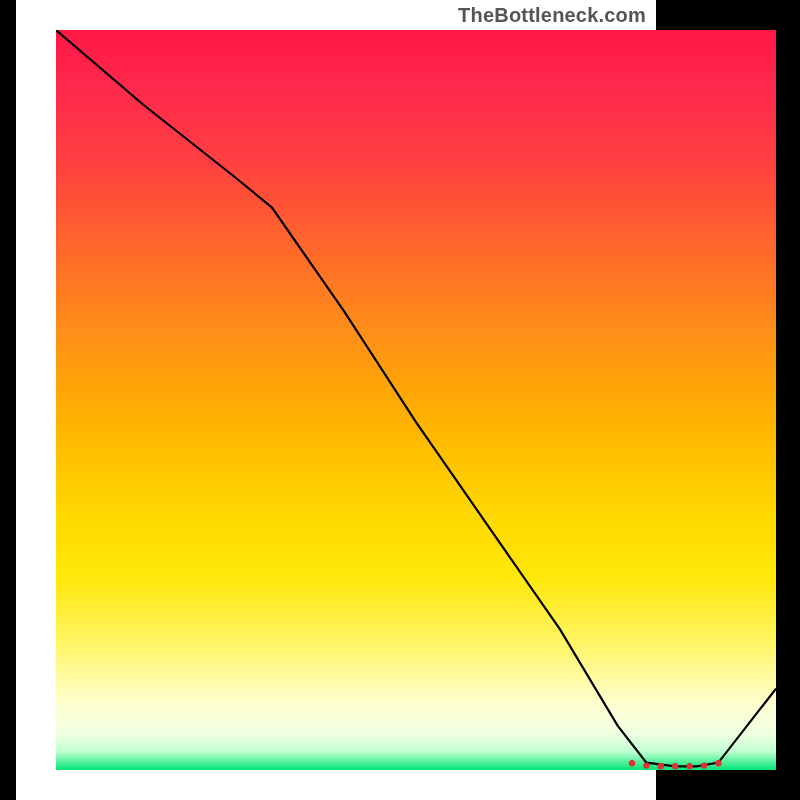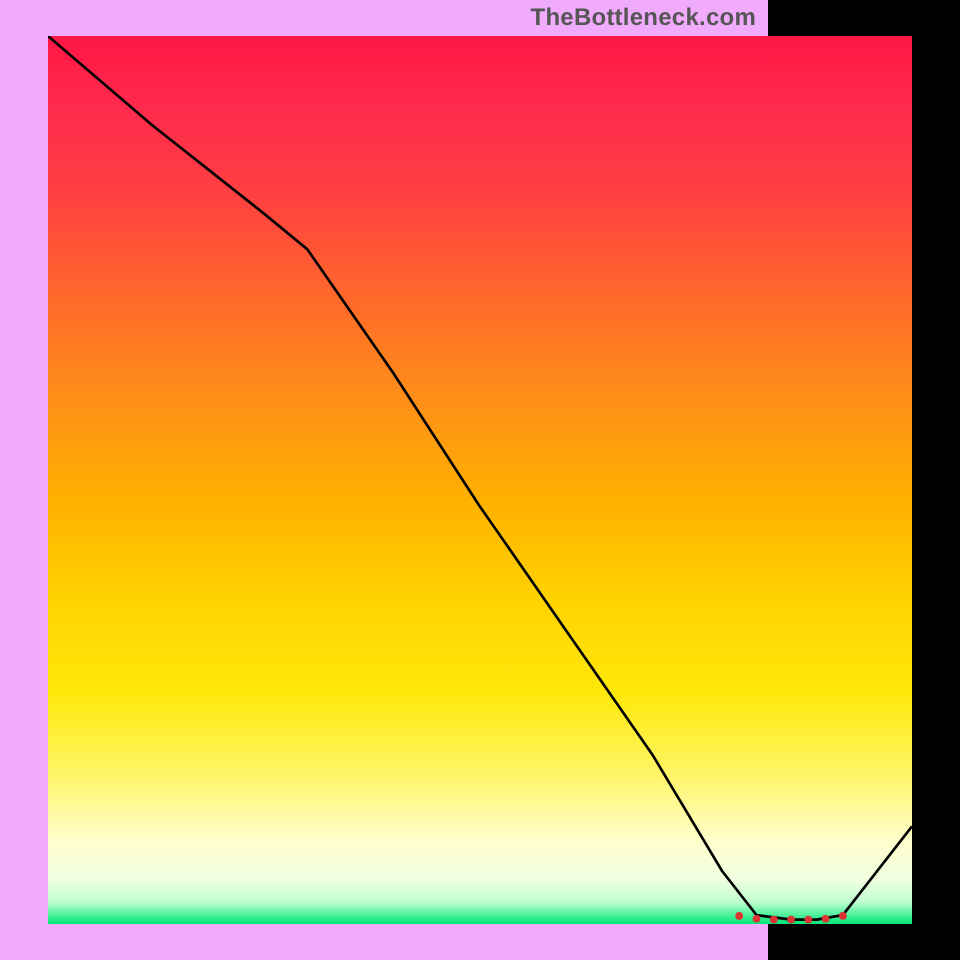--- a/index.html
+++ b/index.html
@@ -8,21 +8,22 @@
     width: 800px;
     height: 800px;
     background: #000;
     font-family: Arial, Helvetica, sans-serif;
     overflow: hidden;
   }
   .frame {
     position: relative;
     width: 640px;
     height: 800px;
-    background: #f0abfc;
+    background: #ffffff;
+    margin-left: 16px;
   }
   .watermark {
     position: absolute;
     top: 4px;
     right: 10px;
     color: #555;
     font-size: 20px;
     font-weight: bold;
     letter-spacing: 0.2px;
     user-select: none;

